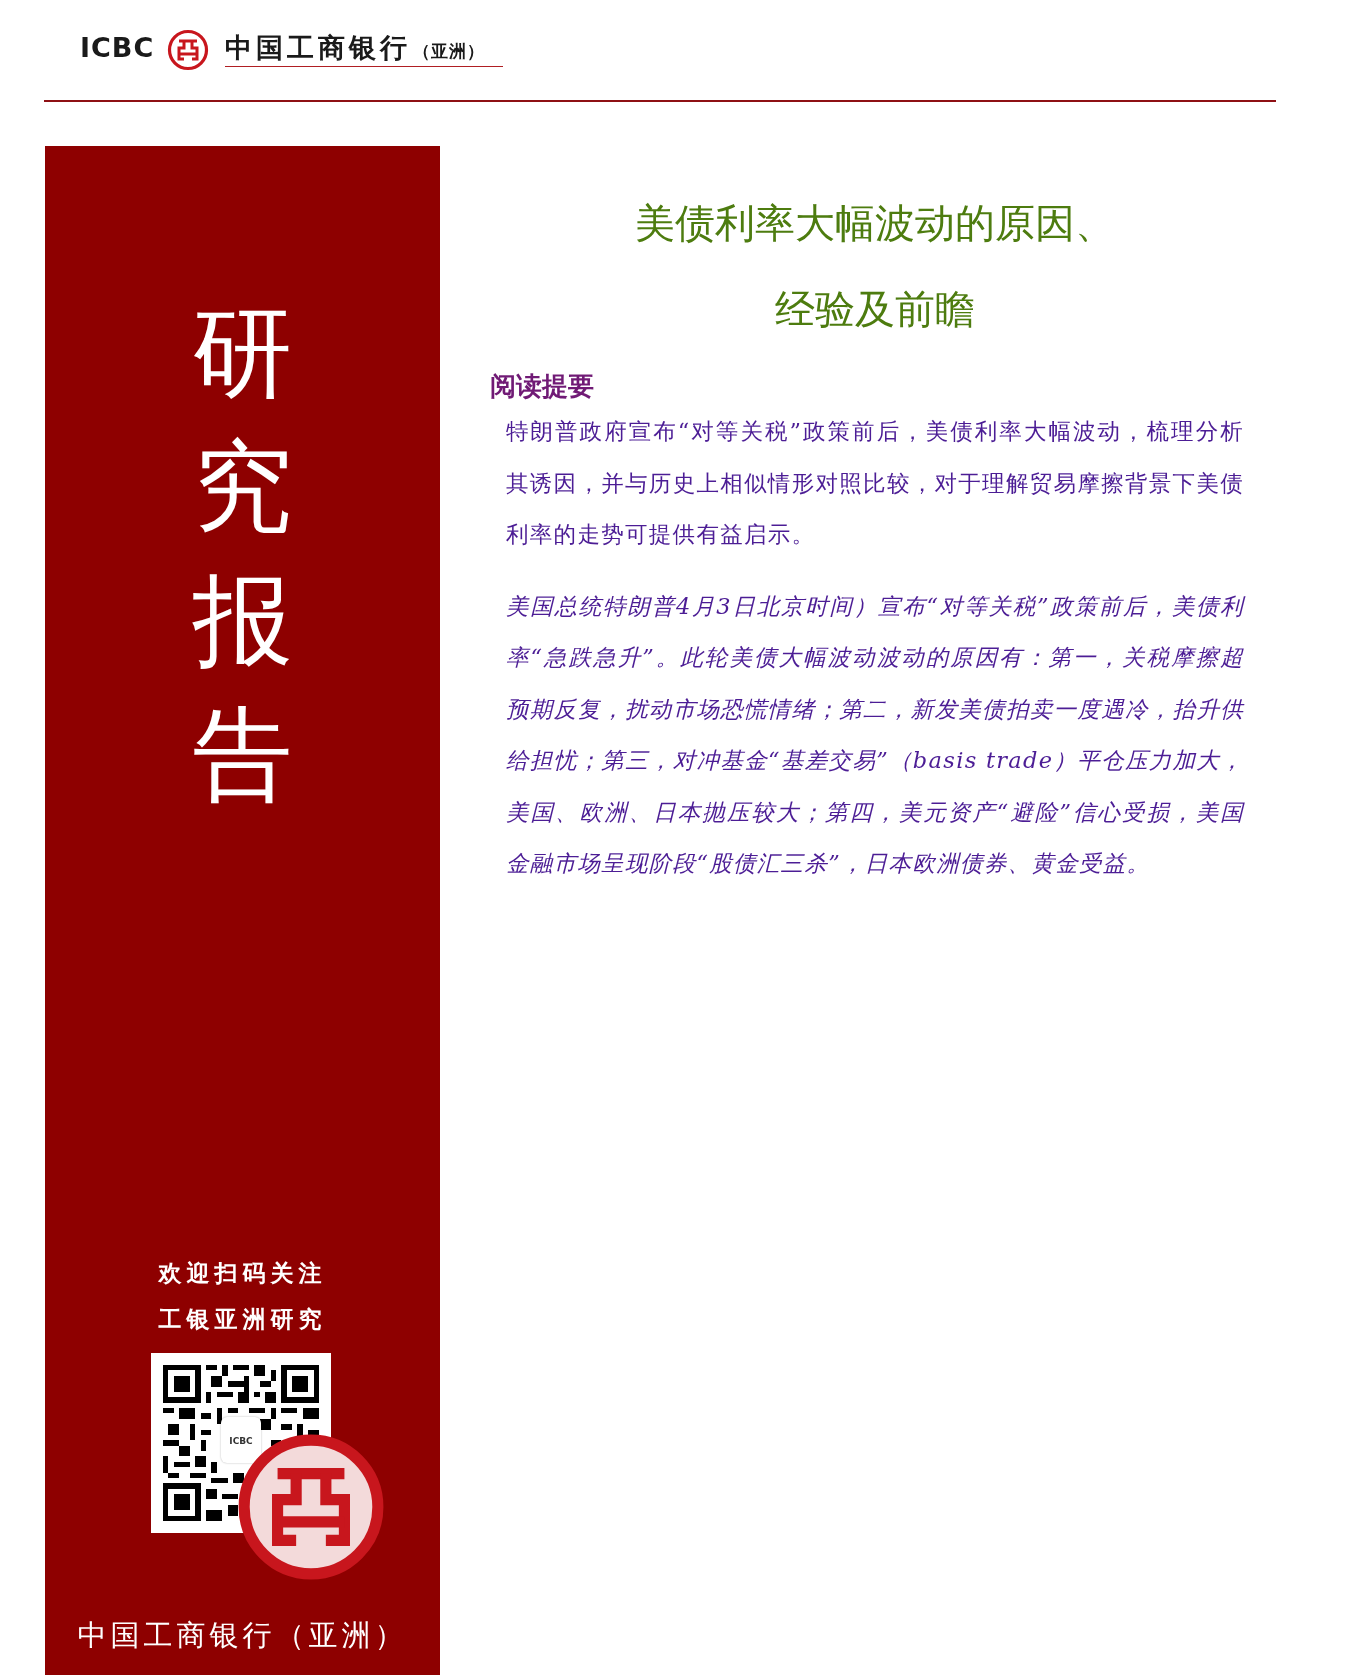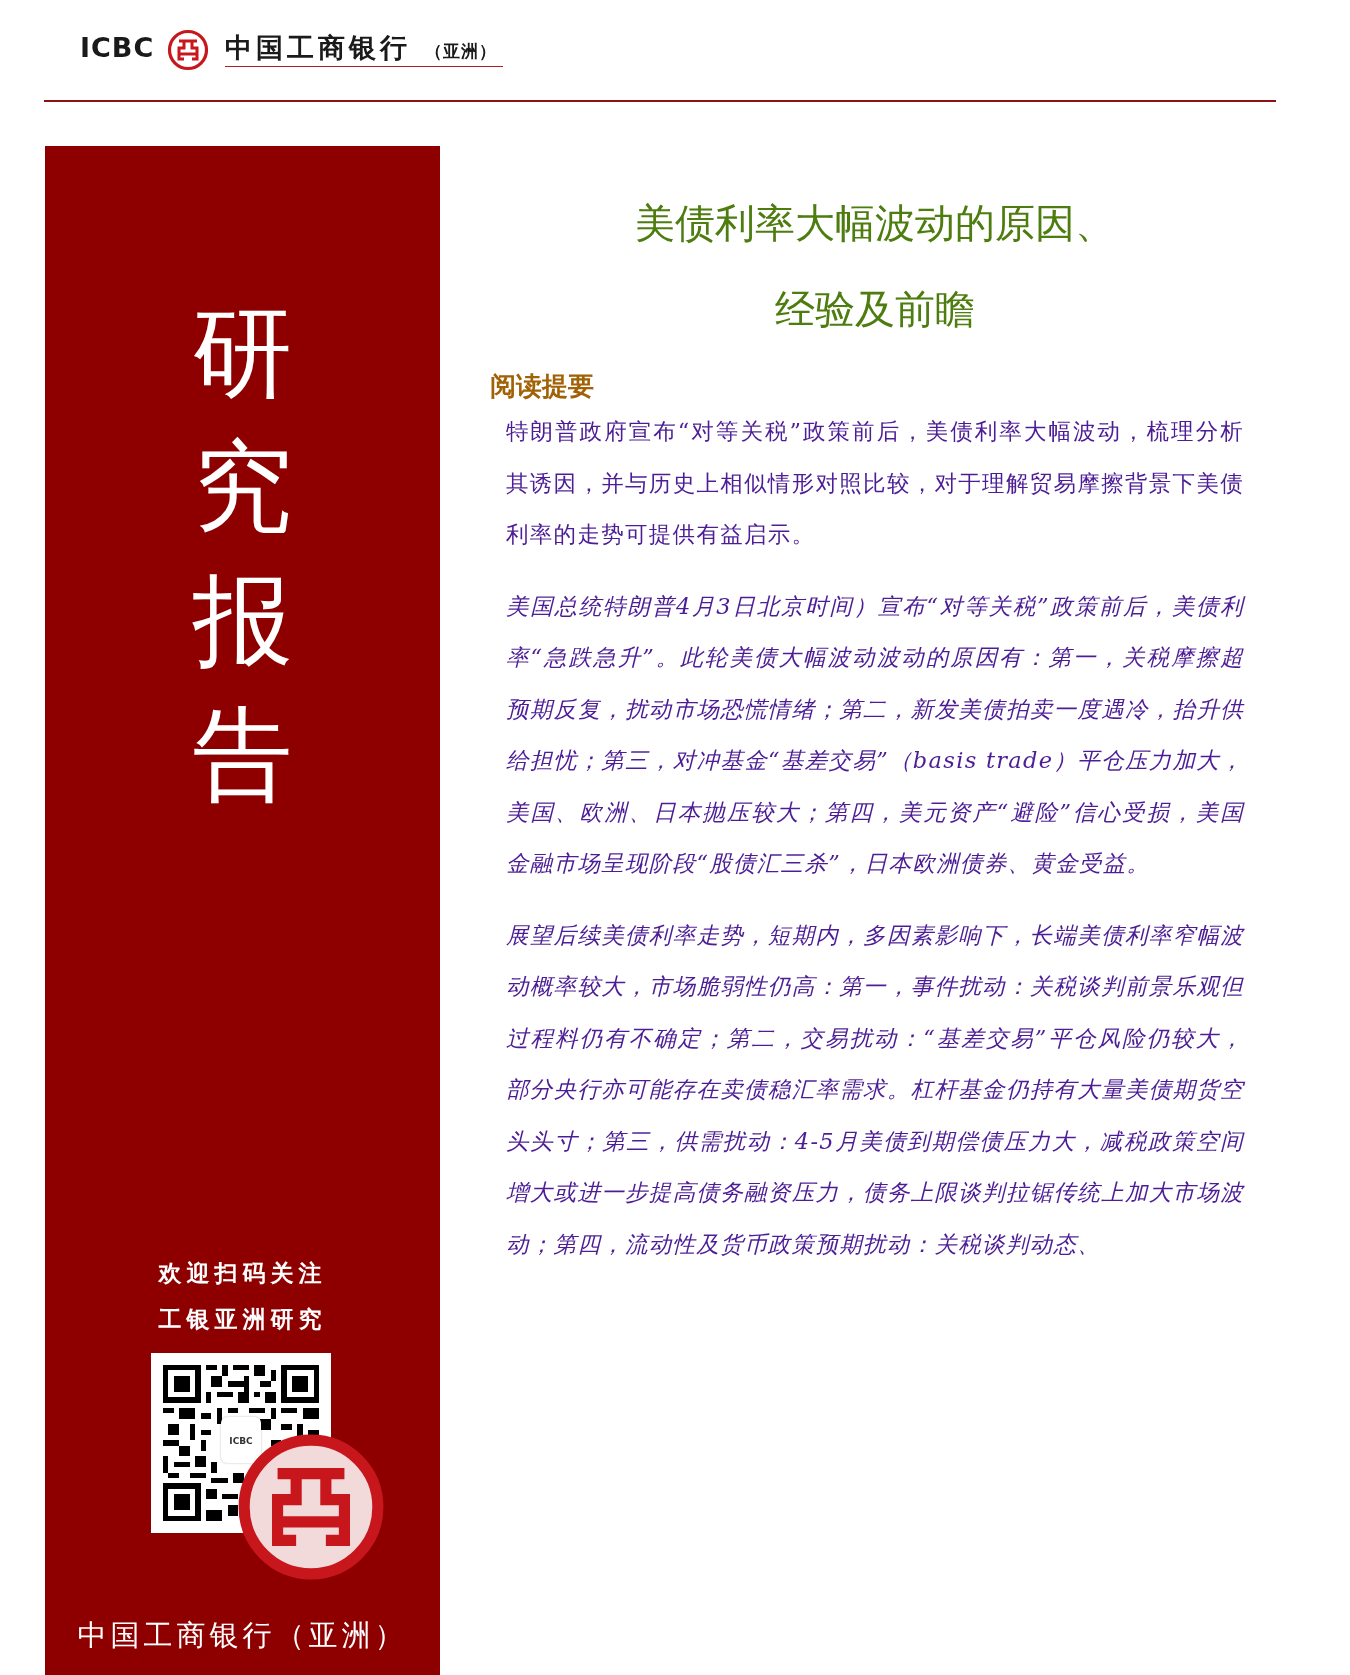--- a/index.html
+++ b/index.html
@@ -49,21 +49,21 @@
       font-size: 27px;
       font-weight: bold;
       letter-spacing: 4px;
       color: #1a1a1a;
       line-height: 40px;
       white-space: nowrap;
     }
     .logo-cn-sub {
       font-size: 17px;
       letter-spacing: 1px;
-      margin-left: 14px;
+      margin-left: 2px;
     }
     .logo-underline {
       position: absolute;
       left: 225px;
       top: 66px;
       width: 278px;
       height: 1px;
       background: #b01e23;
     }
     .header-rule {
@@ -179,21 +179,21 @@
     }
     .doc-title .line {
       display: block;
     }
     .section-heading {
       font-family: "DejaVu Serif", "Liberation Serif", serif;
       font-size: 26px;
       font-weight: bold;
       margin: 14px 0 0 0;
       line-height: 40px;
-      color: #a16207;
+      color: #701a75;
     }
     .para {
       font-family: "DejaVu Serif", "Liberation Serif", serif;
       font-size: 22.5px;
       line-height: 51.5px;
       text-align: justify;
       letter-spacing: 1.3px;
       margin: 16px;
       color: #4c1d95;
     }
@@ -342,14 +342,13 @@
 </aside>
 
 <main class="main">
   <h1 class="doc-title">
     <span class="line">美债利率大幅波动的原因、</span>
     <span class="line">经验及前瞻</span>
   </h1>
   <h2 class="section-heading">阅读提要</h2>
   <p class="para first">特朗普政府宣布“对等关税”政策前后，美债利率大幅波动，梳理分析其诱因，并与历史上相似情形对照比较，对于理解贸易摩擦背景下美债利率的走势可提供有益启示。</p>
   <p class="para">美国总统特朗普4月3日北京时间）宣布“对等关税”政策前后，美债利率“急跌急升”。此轮美债大幅波动波动的原因有：第一，关税摩擦超预期反复，扰动市场恐慌情绪；第二，新发美债拍卖一度遇冷，抬升供给担忧；第三，对冲基金“基差交易”（basis trade）平仓压力加大，美国、欧洲、日本抛压较大；第四，美元资产“避险”信心受损，美国金融市场呈现阶段“股债汇三杀”，日本欧洲债券、黄金受益。</p>
-  <p class="para">展望后续美债利率走势，短期内，多因素影响下，长端美债利率窄幅波动概率较大，市场脆弱性仍高：第一，事件扰动：关税谈判前景乐观但过程料仍有不确定；第二，交易扰动：“基差交易”平仓风险仍较大，部分央行亦可能存在卖债稳汇率需求。杠杆基金仍持有大量美债期货空头头寸；第三，供需扰动：4-5月美债到期偿债压力大，减税政策空间增大或进一步提高债务融资压力，债务上限谈判拉锯传统上加大市场波动；第四，流动性及货币政策预期扰动：关税谈判动态、</p>
 </main>
 
 </body></html>

